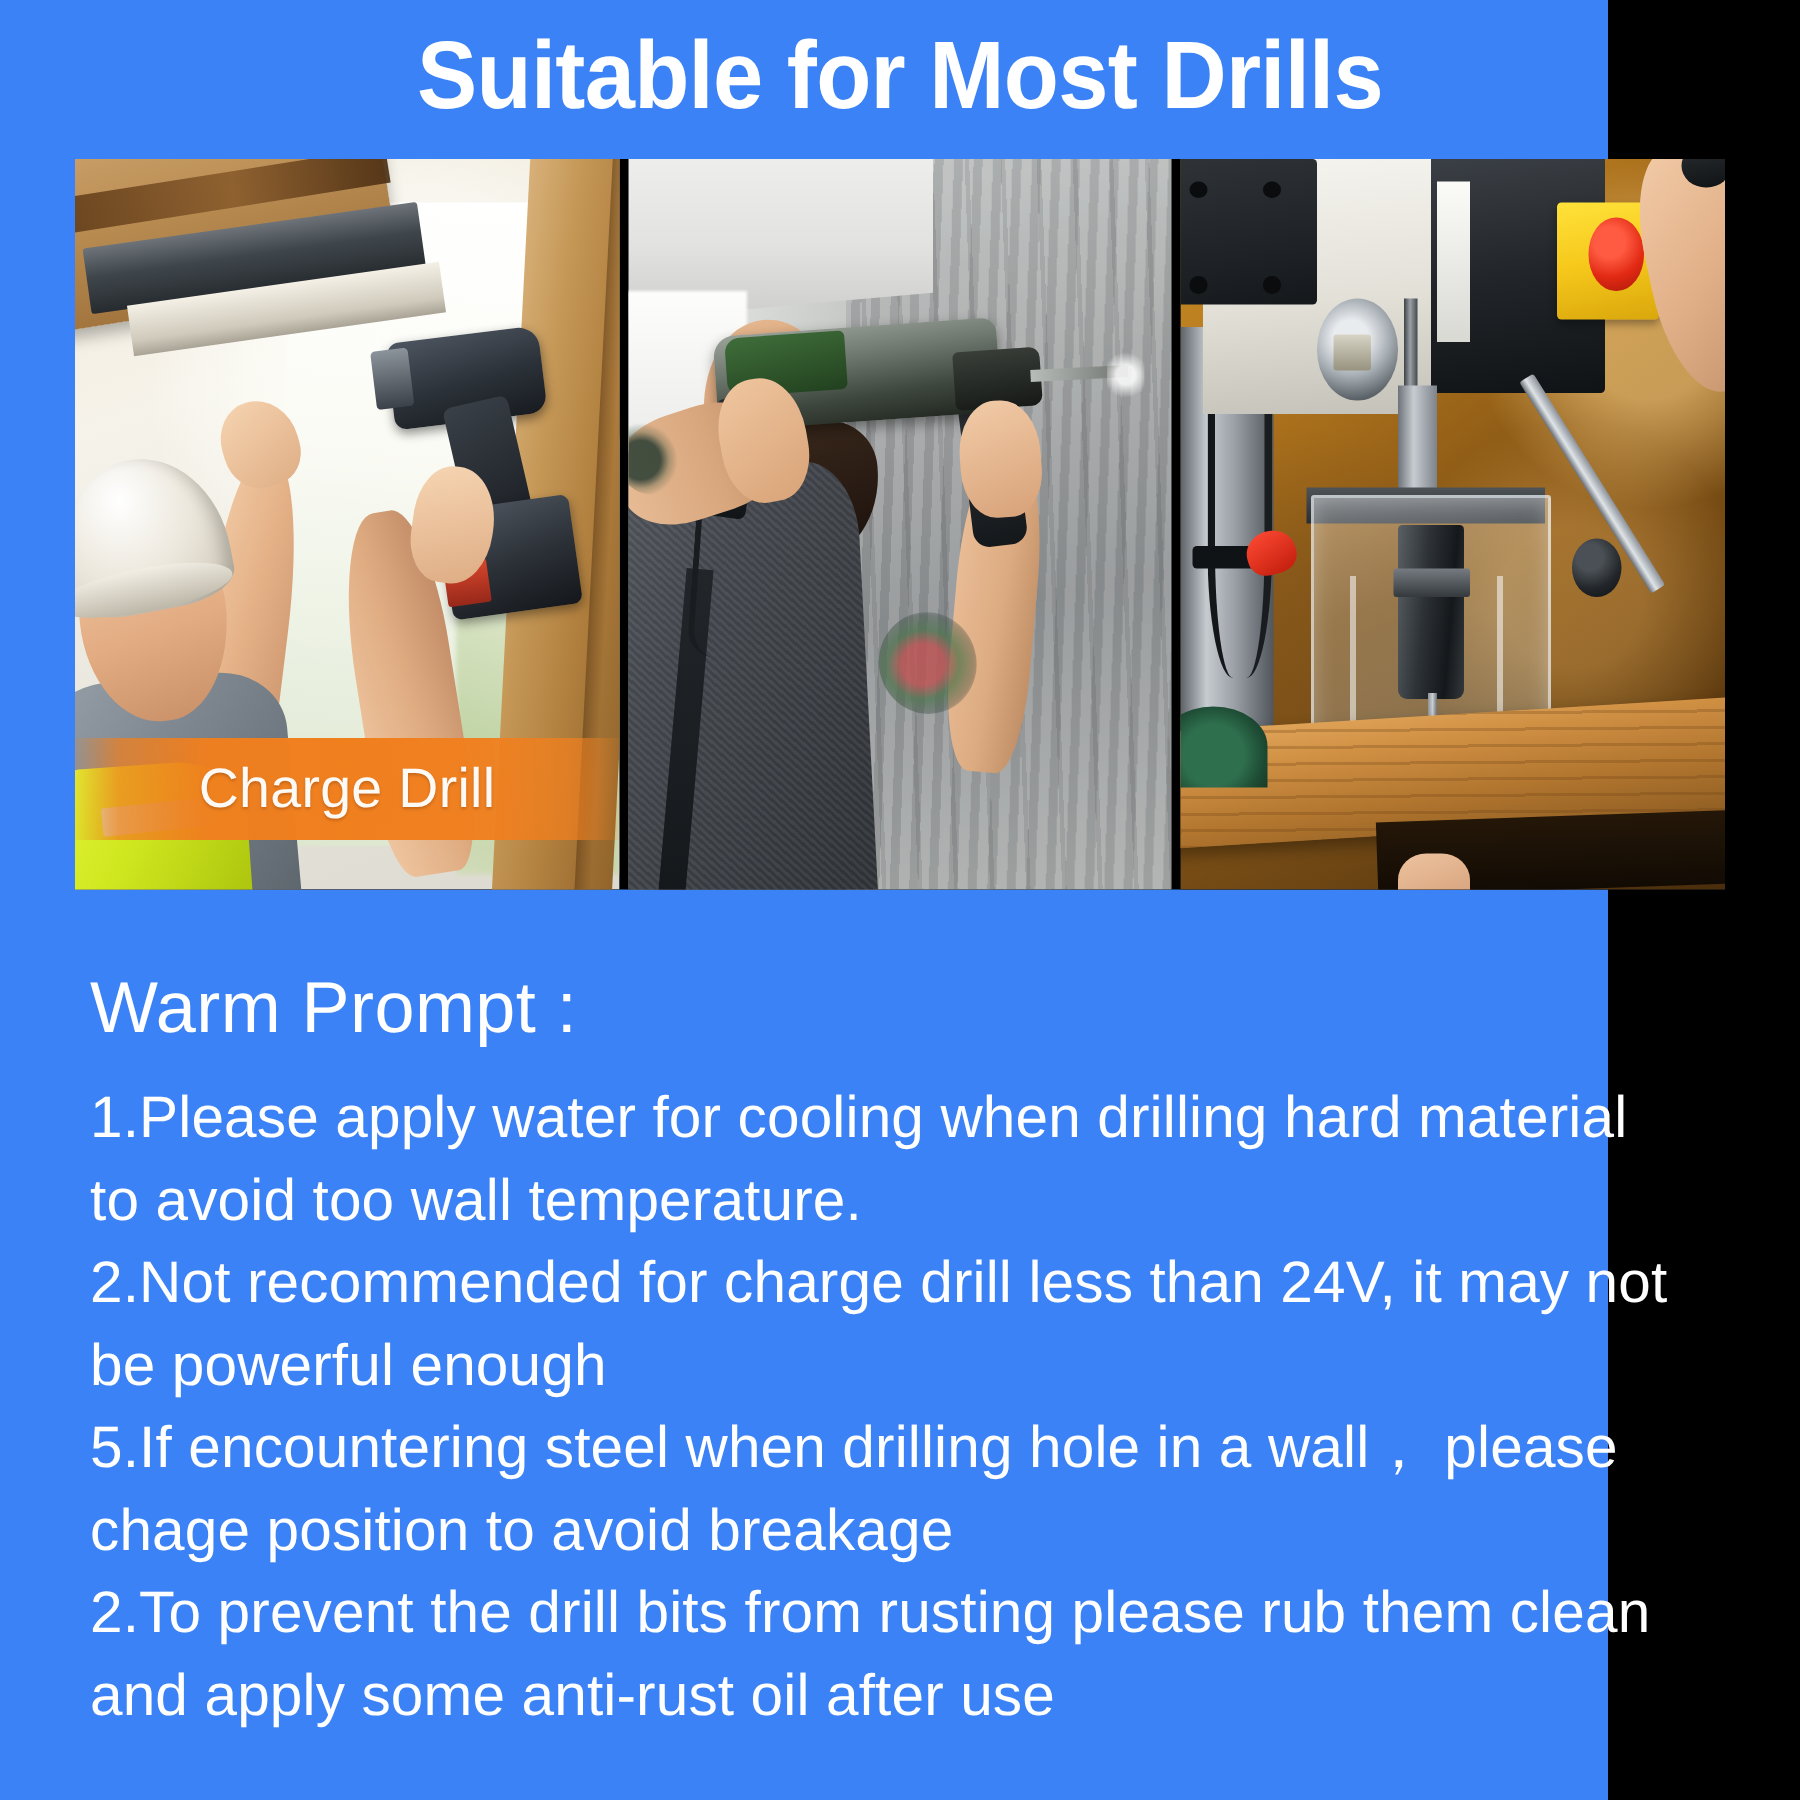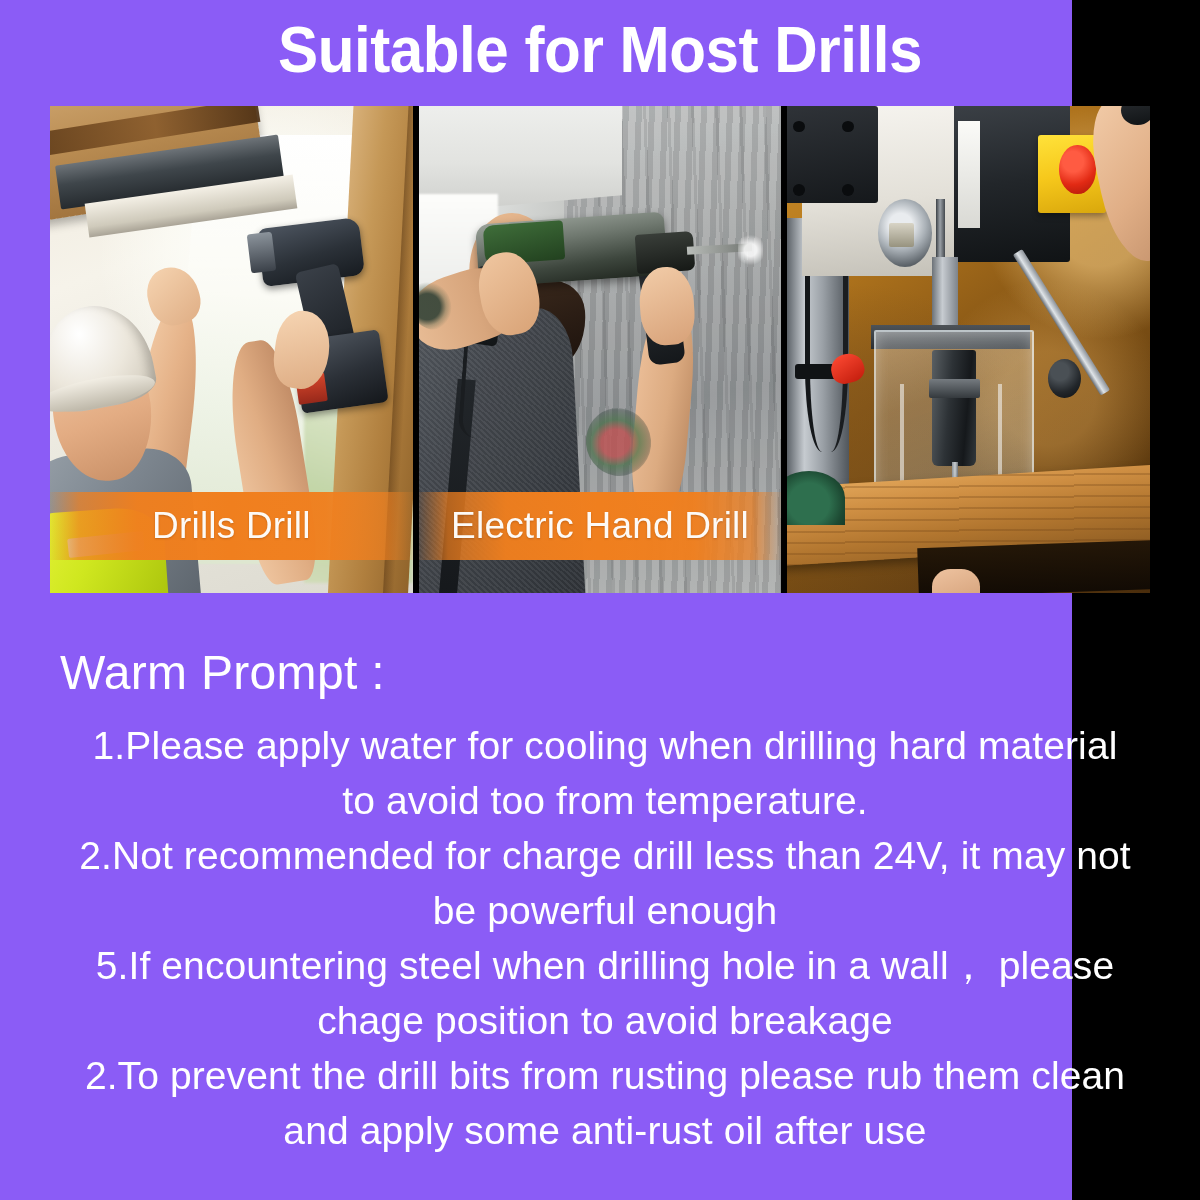--- a/index.html
+++ b/index.html
@@ -11,21 +11,21 @@
     width: 1200px;
     height: 1200px;
     overflow: hidden;
     font-family: "Liberation Sans", "DejaVu Sans", sans-serif;
     -webkit-font-smoothing: antialiased;
   }
   .page {
     position: relative;
     width: 1072px;
     height: 1200px;
-    background: #8b5cf6;
+    background: #3b82f6;
   }
 
   
   .headline {
     position: absolute;
     left: 0;
     top: 14px;
     width: 1200px;
     text-align: center;
     color: #ffffff;
@@ -591,21 +591,21 @@
     list-style: none;
   }
   .prompt-item {
     color: #ffffff;
     font-family: "Liberation Sans Narrow", "Liberation Sans", "DejaVu Sans Condensed", sans-serif;
     font-size: 39px;
     line-height: 55px;
     font-weight: 400;
     letter-spacing: 0.1px;
   }
-  .prompt-item .ln { display: block; text-align: center; }
+  .prompt-item .ln { display: block; }
 </style>
 </head>
 <body>
 
 <div class="page">
 
   <div class="headline">Suitable for Most Drills</div>
 
   <div class="photo-strip">
 
@@ -631,21 +631,21 @@
         <div class="lyr p1-hand-l"></div>
         <div class="lyr p1-shirt"></div>
         <div class="lyr p1-vest"></div>
         <div class="lyr p1-vest-strip"></div>
         <div class="lyr p1-hair"></div>
         <div class="lyr p1-face"></div>
         <div class="lyr p1-helmet"></div>
         <div class="lyr p1-helmet-brim"></div>
       </div>
       <div class="caption-band">
-        <span class="caption-text">Drills Drill</span>
+        <span class="caption-text">Charge Drill</span>
       </div>
     </div>
 
     <div class="photo">
       <div class="scene">
         <div class="lyr p2-bg"></div>
         <div class="lyr p2-wall"></div>
         <div class="lyr p2-wall-streaks"></div>
         <div class="lyr p2-ceiling"></div>
         <div class="lyr p2-window"></div>
@@ -661,23 +661,20 @@
         <div class="lyr p2-drill-body"></div>
         <div class="lyr p2-drill-green"></div>
         <div class="lyr p2-drill-nose"></div>
         <div class="lyr p2-drill-bit"></div>
         <div class="lyr p2-dust"></div>
         <div class="lyr p2-drill-aux"></div>
         <div class="lyr p2-arm-l"></div>
         <div class="lyr p2-tattoo-l"></div>
         <div class="lyr p2-hand-l"></div>
         <div class="lyr p2-hand-r"></div>
-      </div>
-      <div class="caption-band">
-        <span class="caption-text">Electric Hand Drill</span>
       </div>
     </div>
 
     <div class="photo">
       <div class="scene">
         <div class="lyr p3-bg"></div>
         <div class="lyr p3-blur-lights"></div>
         <div class="lyr p3-column"></div>
         <div class="lyr p3-cables"></div>
         <div class="lyr p3-cable-clip"></div>
@@ -715,21 +712,21 @@
       </div>
     </div>
 
   </div>
 
   <div class="prompt-heading">Warm Prompt :</div>
 
   <ul class="prompt-list">
     <li class="prompt-item">
       <span class="ln">1.Please apply water for cooling when drilling hard material</span>
-      <span class="ln">to avoid too from temperature.</span>
+      <span class="ln">to avoid too wall temperature.</span>
     </li>
     <li class="prompt-item">
       <span class="ln">2.Not recommended for charge drill less than 24V, it may not</span>
       <span class="ln">be powerful enough</span>
     </li>
     <li class="prompt-item">
       <span class="ln">5.If encountering steel when drilling hole in a wall，  please</span>
       <span class="ln">chage position to avoid breakage</span>
     </li>
     <li class="prompt-item">

